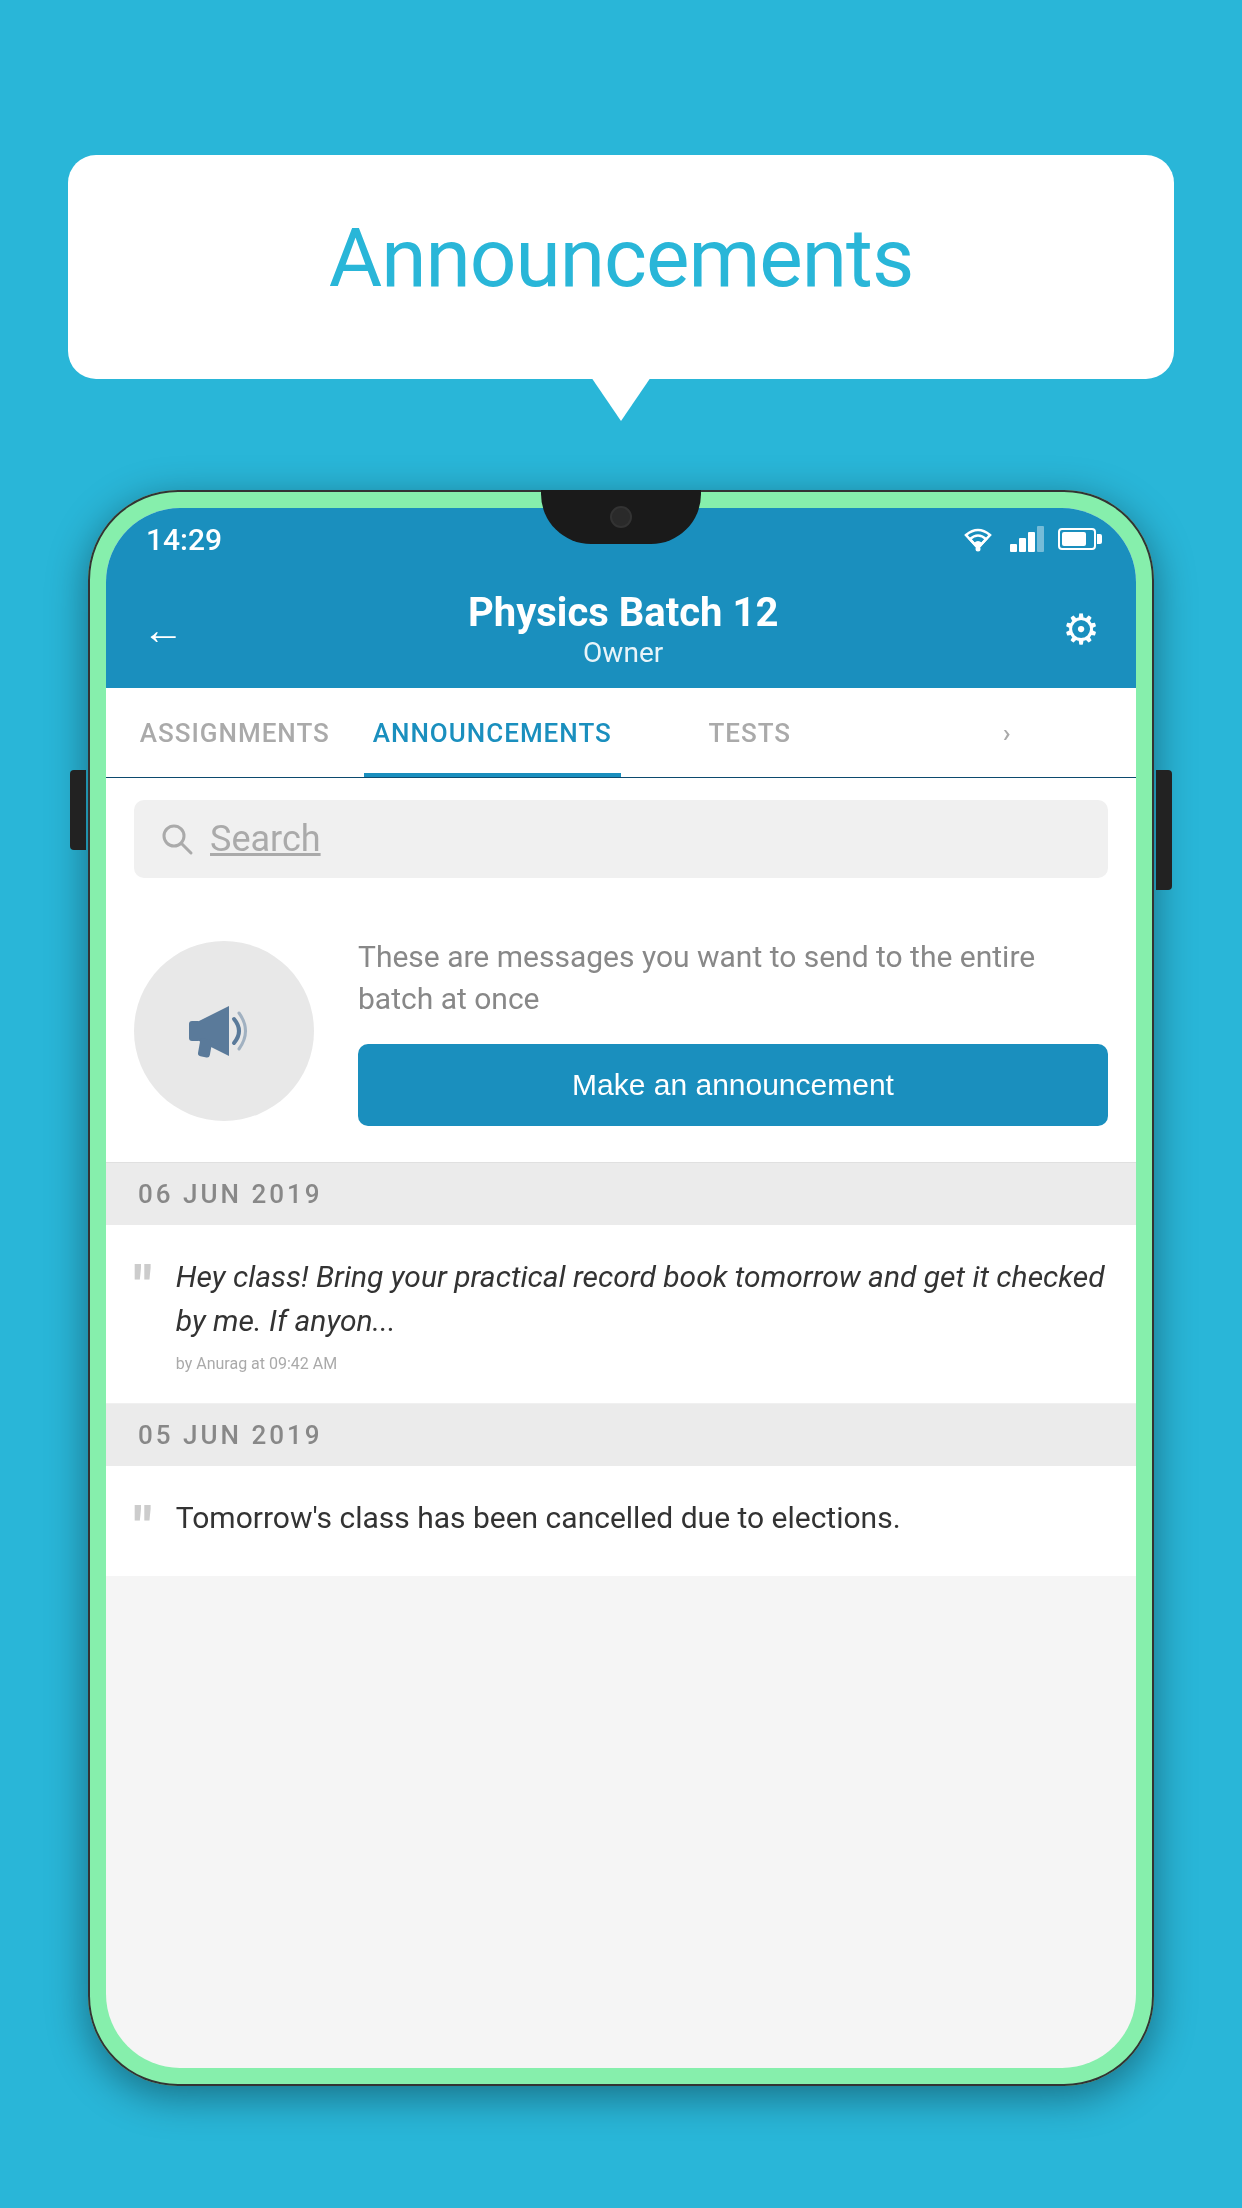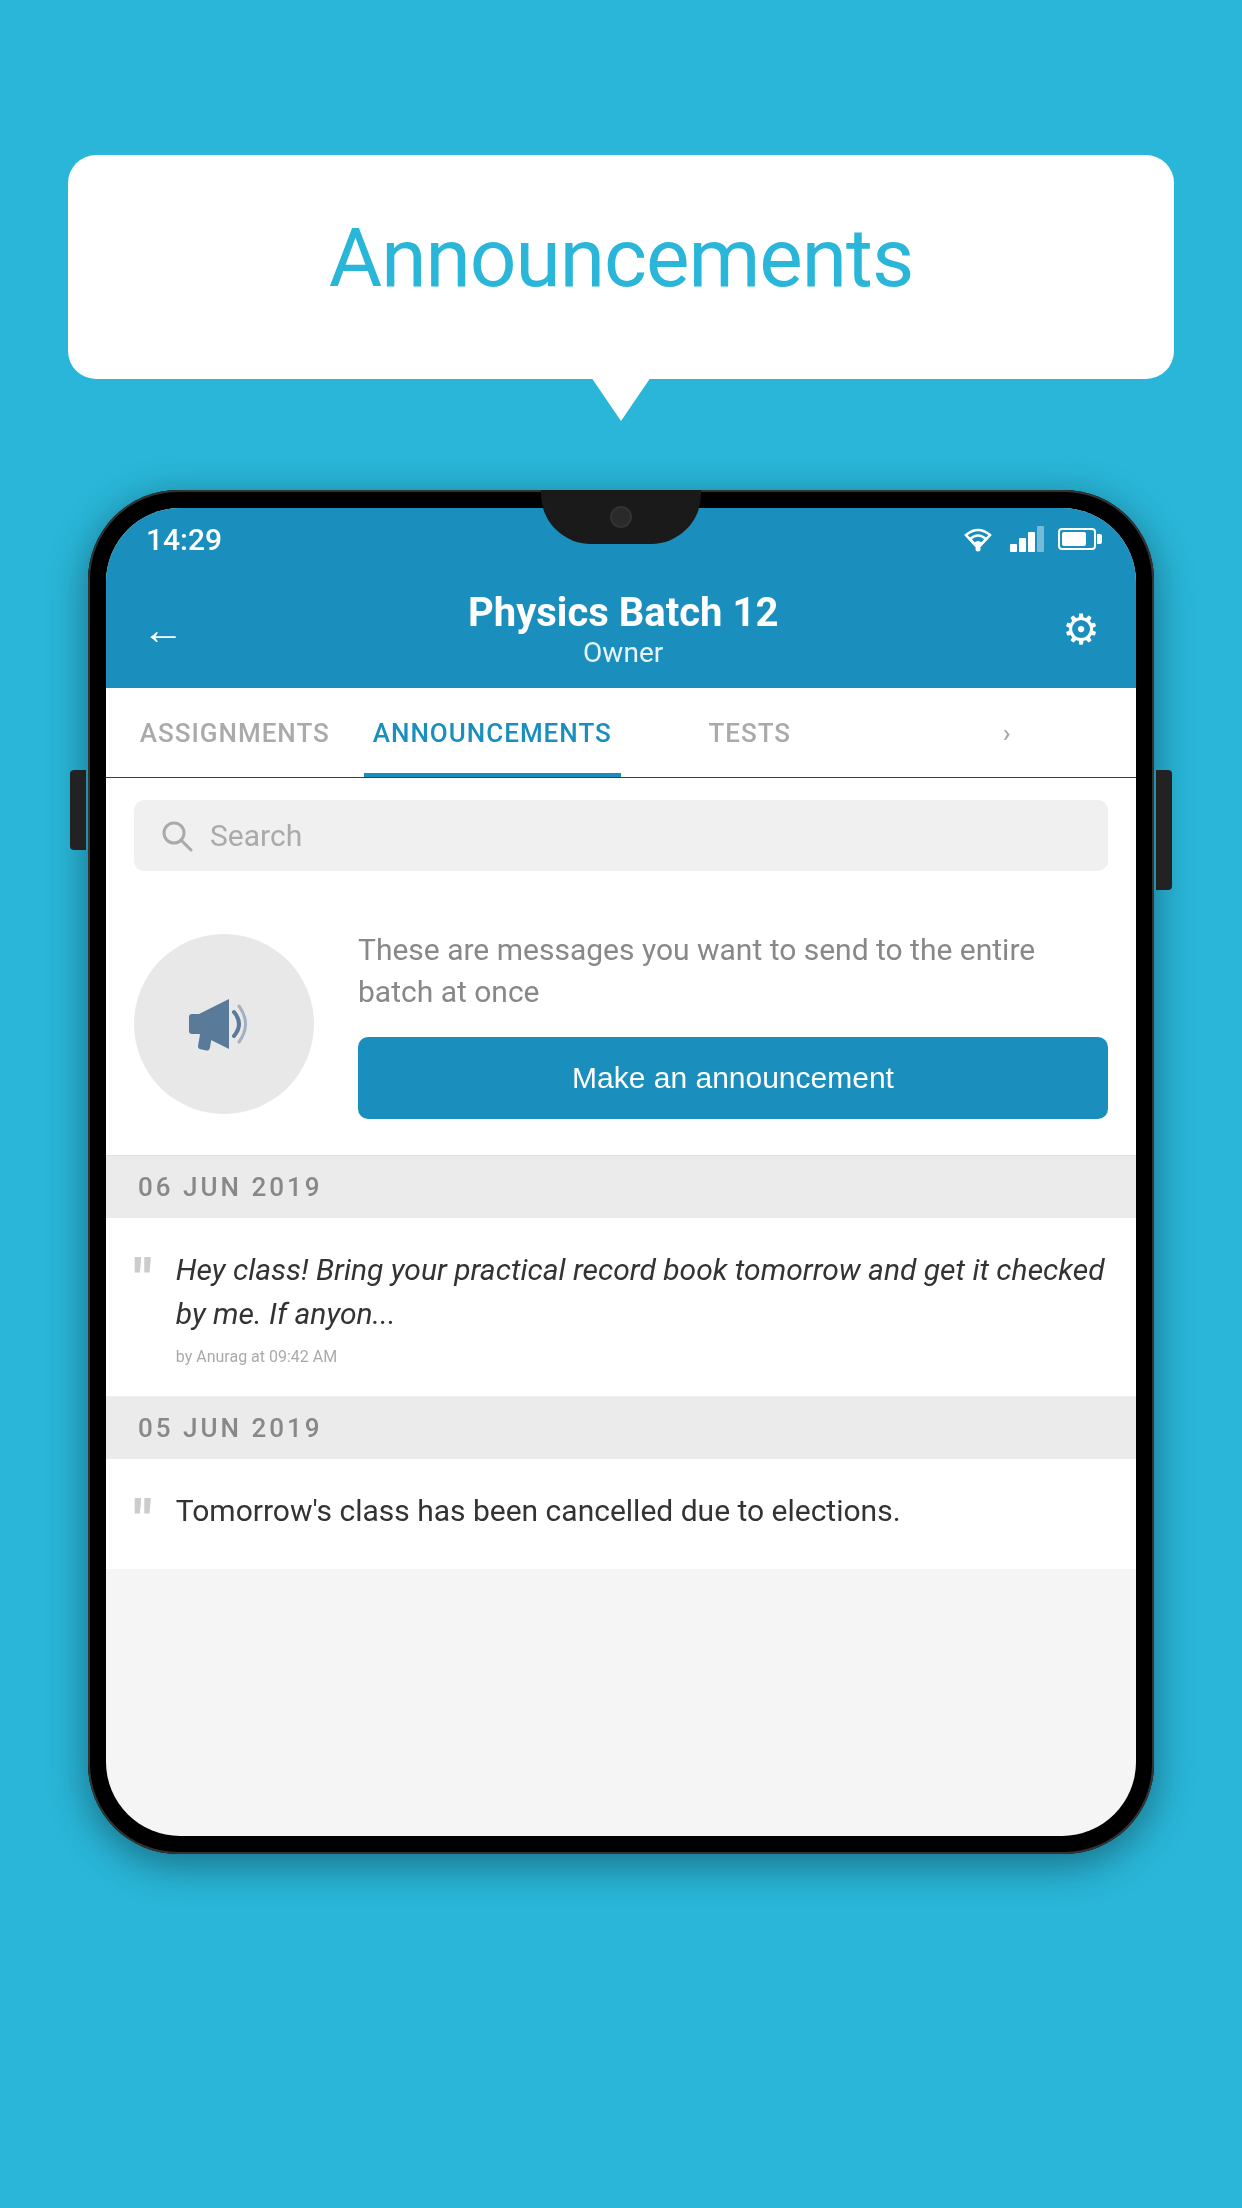--- a/index.html
+++ b/index.html
@@ -63,25 +63,25 @@
     
     .phone-container {
       position: absolute;
       top: 490px;
       left: 88px;
       right: 88px;
       bottom: 0px;
     }
 
     .phone-outer {
-      background: #000000;
+      background: #86efac;
       border-radius: 90px;
       padding: 18px;
       width: 100%;
-      height: 1364px;
+      height: 1596px;
       position: relative;
       box-shadow: inset 0 0 0 2px #333, 0 10px 40px rgba(0,0,0,0.4);
     }
 
     
     .phone-outer::before {
       content: '';
       position: absolute;
       left: -18px;
       top: 280px;
@@ -269,21 +269,22 @@
       background: #f0f0f0;
       border-radius: 10px;
       display: flex;
       align-items: center;
       padding: 18px 26px;
       gap: 16px;
     }
 
     .search-placeholder {
       color: #aaa;
-      font-size: 30px;
+      font-size: 36px;
+      text-decoration: underline;
     }
 
     
     .announcement-prompt {
       background: white;
       padding: 36px 28px;
       display: flex;
       align-items: center;
       gap: 44px;
       border-bottom: 1px solid #e0e0e0;

